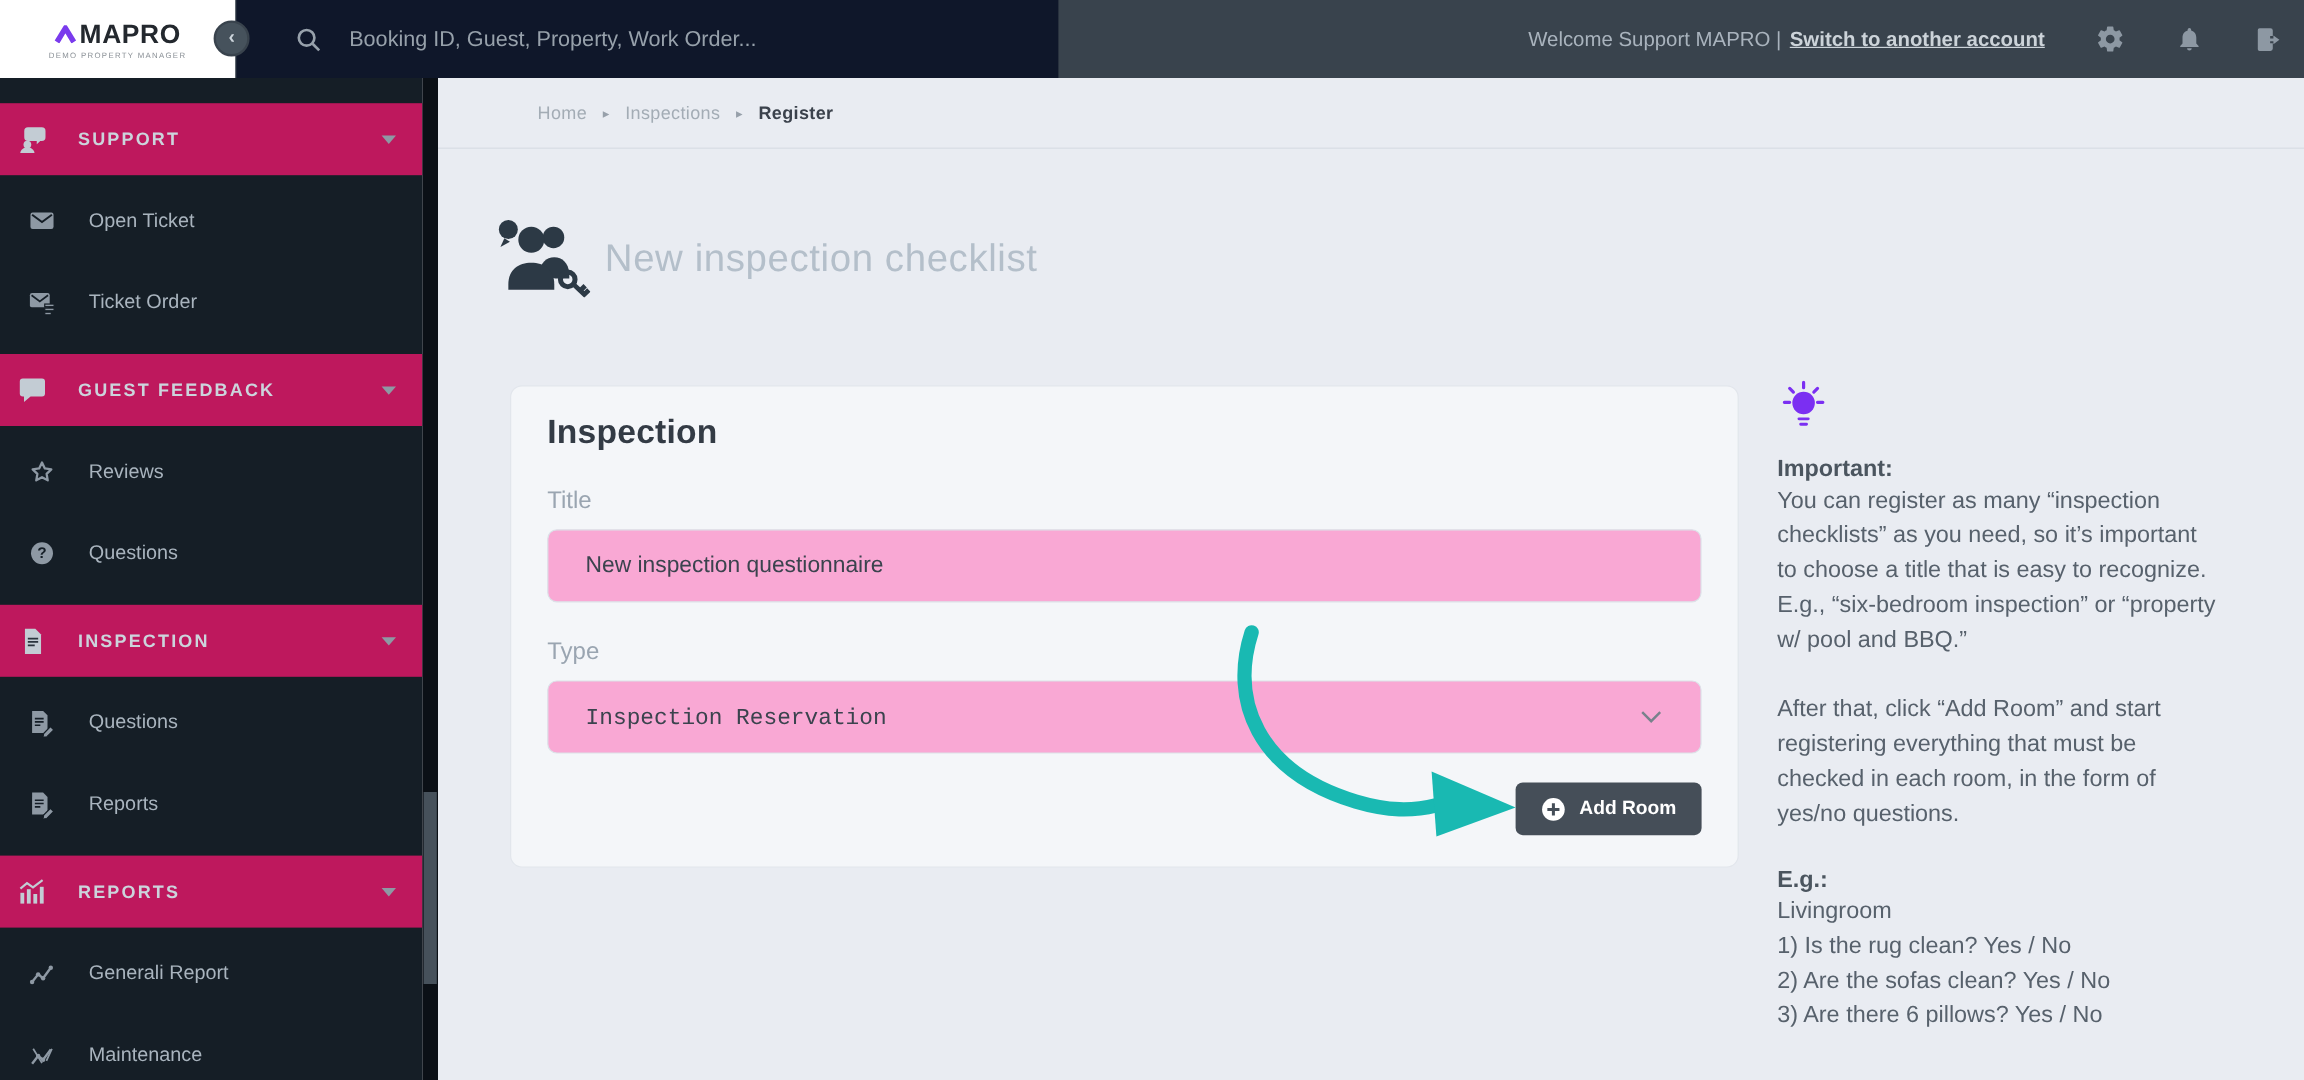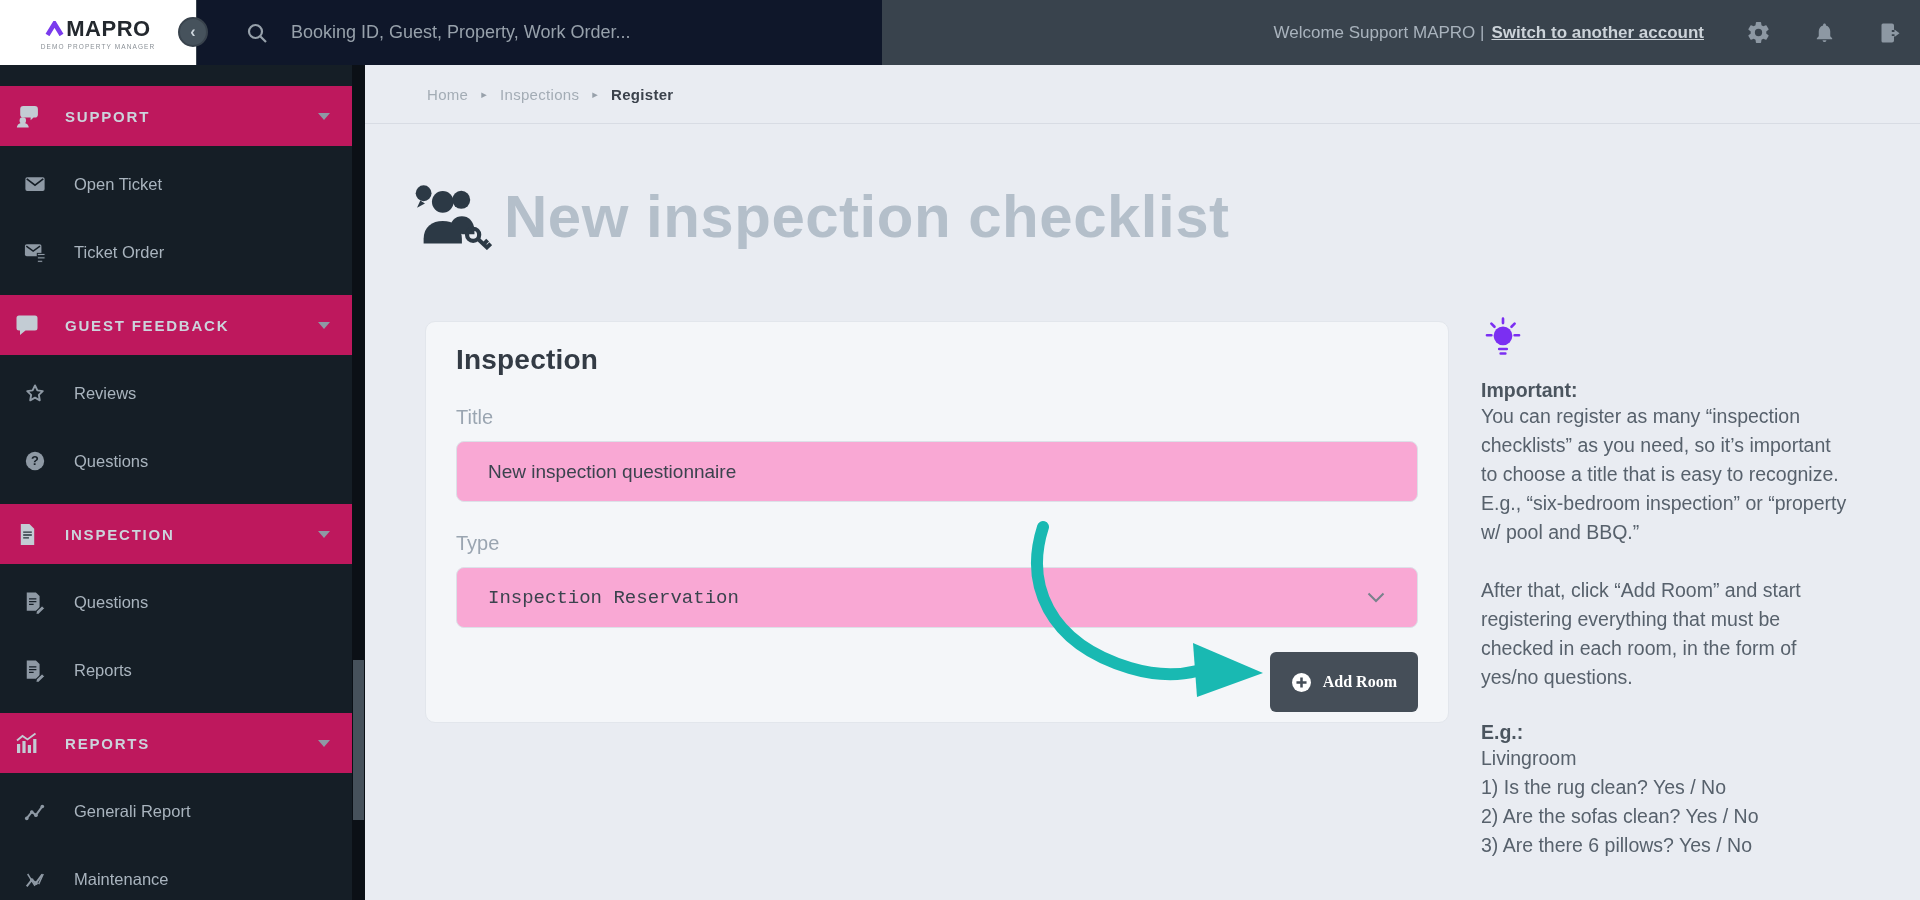--- a/index.html
+++ b/index.html
@@ -48,44 +48,44 @@
     height:60px; margin-top:8px; display:flex; align-items:center; padding-left:24px;
     color:#a9b4be; font-size:16.5px; font-weight:500; cursor:pointer;
   }
   .nav-item .iicon { width:22px; display:flex; justify-content:center; margin-right:28px; }
   .scroll-track { position:absolute; left:352px; top:65px; width:13px; bottom:0; background:#0b1016; z-index:25; }
   .scroll-thumb { position:absolute; left:1px; top:595px; width:11px; height:160px; background:#46515b; cursor:pointer; }
   
   .main { position:absolute; left:365px; top:65px; right:0; bottom:0; background:#e9ecf2; }
   .breadcrumb-bar {
     height:59px; border-bottom:1px solid #d8dce4; display:flex; align-items:center;
-    padding-left:62px; font-size:15px; letter-spacing:.3px;
+    padding-left:83px; font-size:15px; letter-spacing:.3px;
   }
   .crumb { color:#a3acb5; cursor:pointer; }
   .crumb-sep { color:#97a0aa; font-size:11px; margin:0 13px; }
   .crumb-current { color:#3b424c; font-weight:700; }
   .page-title-row { position:absolute; left:47px; top:117px; display:flex; align-items:center; }
-  .page-title { font-size:60px; font-weight:700; color:#b4bfca; letter-spacing:.5px; margin-left:12px; }
+  .page-title { font-size:32px; font-weight:400; color:#b4bfca; letter-spacing:.5px; margin-left:12px; }
   
   .card {
     position:absolute; left:60px; top:256px; width:1024px; height:402px;
     background:#f4f6f9; border:1px solid #e2e6ec; border-radius:10px; padding:22px 30px;
   }
   .card h2 { font-size:28px; color:#333b45; letter-spacing:.2px; }
   .field-label { margin-top:30px; font-size:20px; color:#9aa5b1; }
   .text-input, .select-box {
     margin-top:12px; width:100%; height:61px; background:#f9a8d4; border:1px solid #dce1e8;
     border-radius:8px; font-family:"Liberation Sans", sans-serif; font-size:19px; color:#3b434e;
   }
   .text-input { padding-left:31px; outline:none; display:block; }
   .select-box { display:flex; align-items:center; justify-content:space-between; padding:0 32px 0 31px; cursor:pointer;font-family:Liberation Mono, monospace; }
   .btn-row { display:flex; justify-content:flex-end; margin-top:24px; }
   .add-room-btn {
-    height:60px; padding:0 21px; background:#454e58; border:none; border-radius:6px;
-    color:#fff; font-family:Liberation Serif, serif; font-size:16px; font-weight:700;
+    height:44px; padding:0 21px; background:#454e58; border:none; border-radius:6px;
+    color:#fff; font-family:Liberation Sans, sans-serif; font-size:16px; font-weight:700;
     display:flex; align-items:center; gap:11px; cursor:pointer;
   }
   
   .arrow-overlay { position:absolute; left:660px; top:450px; pointer-events:none; z-index:5; }
   
   .tip { position:absolute; left:1116px; top:252px; width:450px; color:#57616c; }
   .tip-bulb { margin-left:2px; }
   .tip-heading { margin-top:16px; font-size:19.5px; font-weight:700; color:#4b555f; }
   .tip-para { font-size:19.5px; line-height:29px; white-space:pre-line; }
   .tip-para.gap { margin-top:29px; }

